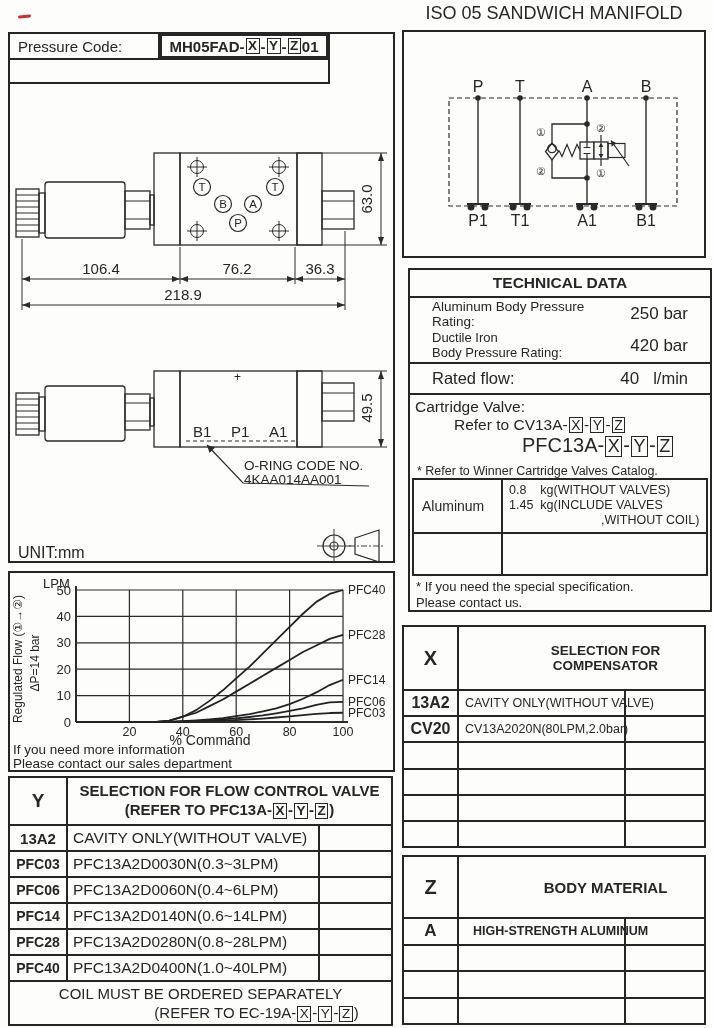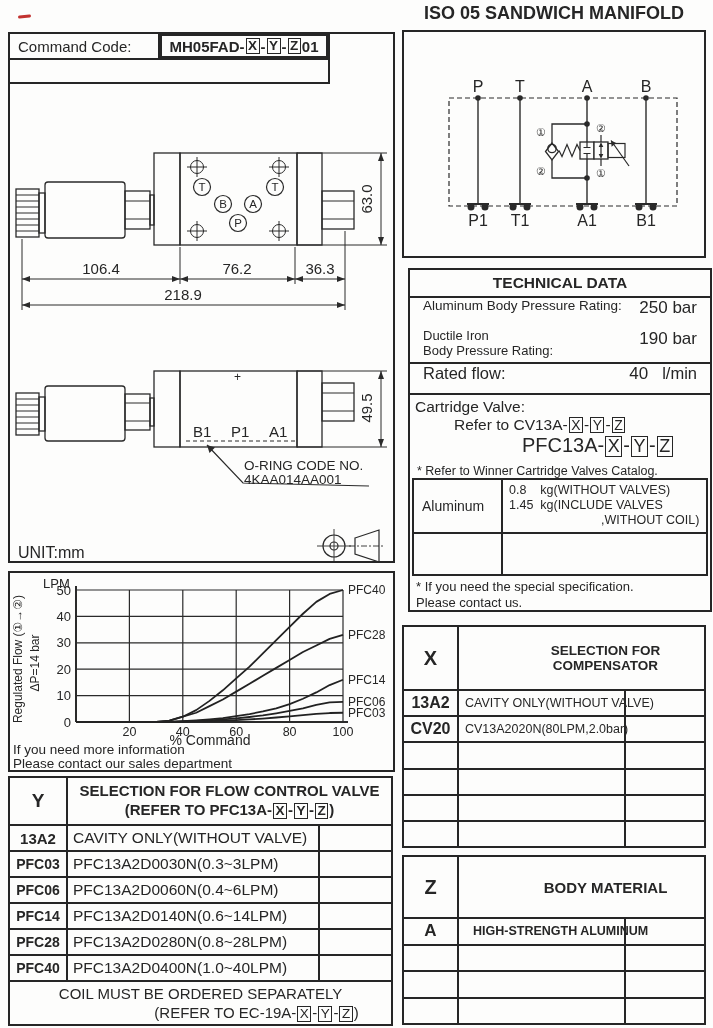--- a/index.html
+++ b/index.html
@@ -17,31 +17,31 @@
   
   .ordering{position:absolute;left:8px;top:32px;width:322px;height:52px;border:2px solid #262626;
             display:flex;flex-direction:column;background:#fdfdfc;z-index:3;}
   .ord-row1{height:26px;border-bottom:2px solid #262626;display:flex;}
   .ord-label{width:150px;border-right:2px solid #262626;display:flex;align-items:center;
              padding-left:8px;font-size:15px;}
   .ord-value{flex:1;display:flex;align-items:center;justify-content:center;font-weight:bold;
              font-size:15px;box-shadow:inset 0 0 0 2px #262626;}
   .ord-row2{flex:1;display:flex;align-items:center;padding-left:8px;font-size:15px;}
 
-  .title{position:absolute;left:398px;top:3px;width:312px;text-align:center;font-weight:bold;
+  .title{position:absolute;left:398px;top:3px;width:312px;text-align:center;font-weight:normal;
          font-size:18px;}
 
   .boxed{display:inline-block;border:1.5px solid #262626;padding:0 1.5px;margin:0 1px;
          line-height:1.02;font-size:.9em;}
 
   
   .tech-box{left:408px;top:268px;width:304px;height:344px;display:flex;flex-direction:column;}
   .tech-title{height:28px;border-bottom:2px solid #262626;text-align:center;font-weight:bold;
               font-size:15.5px;line-height:26px;}
-  .trow{display:flex;align-items:flex-start;padding:0 13px;}
+  .trow{display:flex;align-items:center;padding:0 22px;}
   .trow .lab{flex:1;font-size:13.5px;}
   .trow .lab2{flex:1;font-size:13px;line-height:1.15;}
   .trow .val{font-size:17px;}
   .r-alu{height:32px;}
   .r-iron{height:36px;border-bottom:2px solid #262626;}
   .r-flow{height:32px;border-bottom:2px solid #262626;}
   .r-flow .lab{font-size:16.5px;}
   .flowval{font-size:17px;}
   .flowunit{font-size:16.5px;margin-left:14px;}
   .cart{height:84px;}
@@ -222,21 +222,21 @@
         <circle cx="324" cy="512" r="4"></circle>
         <path d="M307 512 H341 M324 495 V529" stroke-width="0.9"></path>
         <polygon points="345,504 369,496 369,528 345,520"></polygon>
         <path d="M339 512 H375" stroke-dasharray="6,2,2,2" stroke-width="0.9"></path>
       </g>
     </svg>
   </div>
 
   <div class="ordering">
     <div class="ord-row1">
-      <div class="ord-label">Command Code:</div>
+      <div class="ord-label">Pressure Code:</div>
       <div class="ord-value">MH05FAD-<span class="boxed">X</span>-<span class="boxed">Y</span>-<span class="boxed">Z</span>01</div>
     </div>
   </div>
 
   <div class="box" style="left:402px;top:30px;width:304px;height:228px;">
     <svg width="300" height="224" viewBox="0 0 300 224">
       <rect x="45" y="66" width="228" height="108" fill="none" stroke="#2a2a2a" stroke-width="1.2" stroke-dasharray="5,3"></rect>
       <g stroke="#2a2a2a" stroke-width="1.4">
         <line x1="74" y1="66" x2="74" y2="172"></line>
         <line x1="116" y1="66" x2="116" y2="172"></line>
@@ -309,21 +309,21 @@
     <div class="tech-title">TECHNICAL DATA</div>
     <div class="trow r-alu">
       <span class="lab">Aluminum Body Pressure Rating:</span>
       <span class="val">250 bar</span>
     </div>
     <div class="trow r-iron">
       <span class="lab2">
         <span>Ductile Iron</span><br>
         <span>Body Pressure Rating:</span>
       </span>
-      <span class="val">190 bar</span>
+      <span class="val">420 bar</span>
     </div>
     <div class="trow r-flow">
       <span class="lab">Rated flow:</span>
       <span class="flowval">40</span>
       <span class="flowunit">l/min</span>
     </div>
     <div class="cart">
       <div class="l1">Cartridge Valve:</div>
       <div class="l2">Refer to CV13A-<span class="boxed">X</span>-<span class="boxed">Y</span>-<span class="boxed">Z</span></div>
       <div class="l3">PFC13A-<span class="boxed">X</span>-<span class="boxed">Y</span>-<span class="boxed">Z</span></div>

